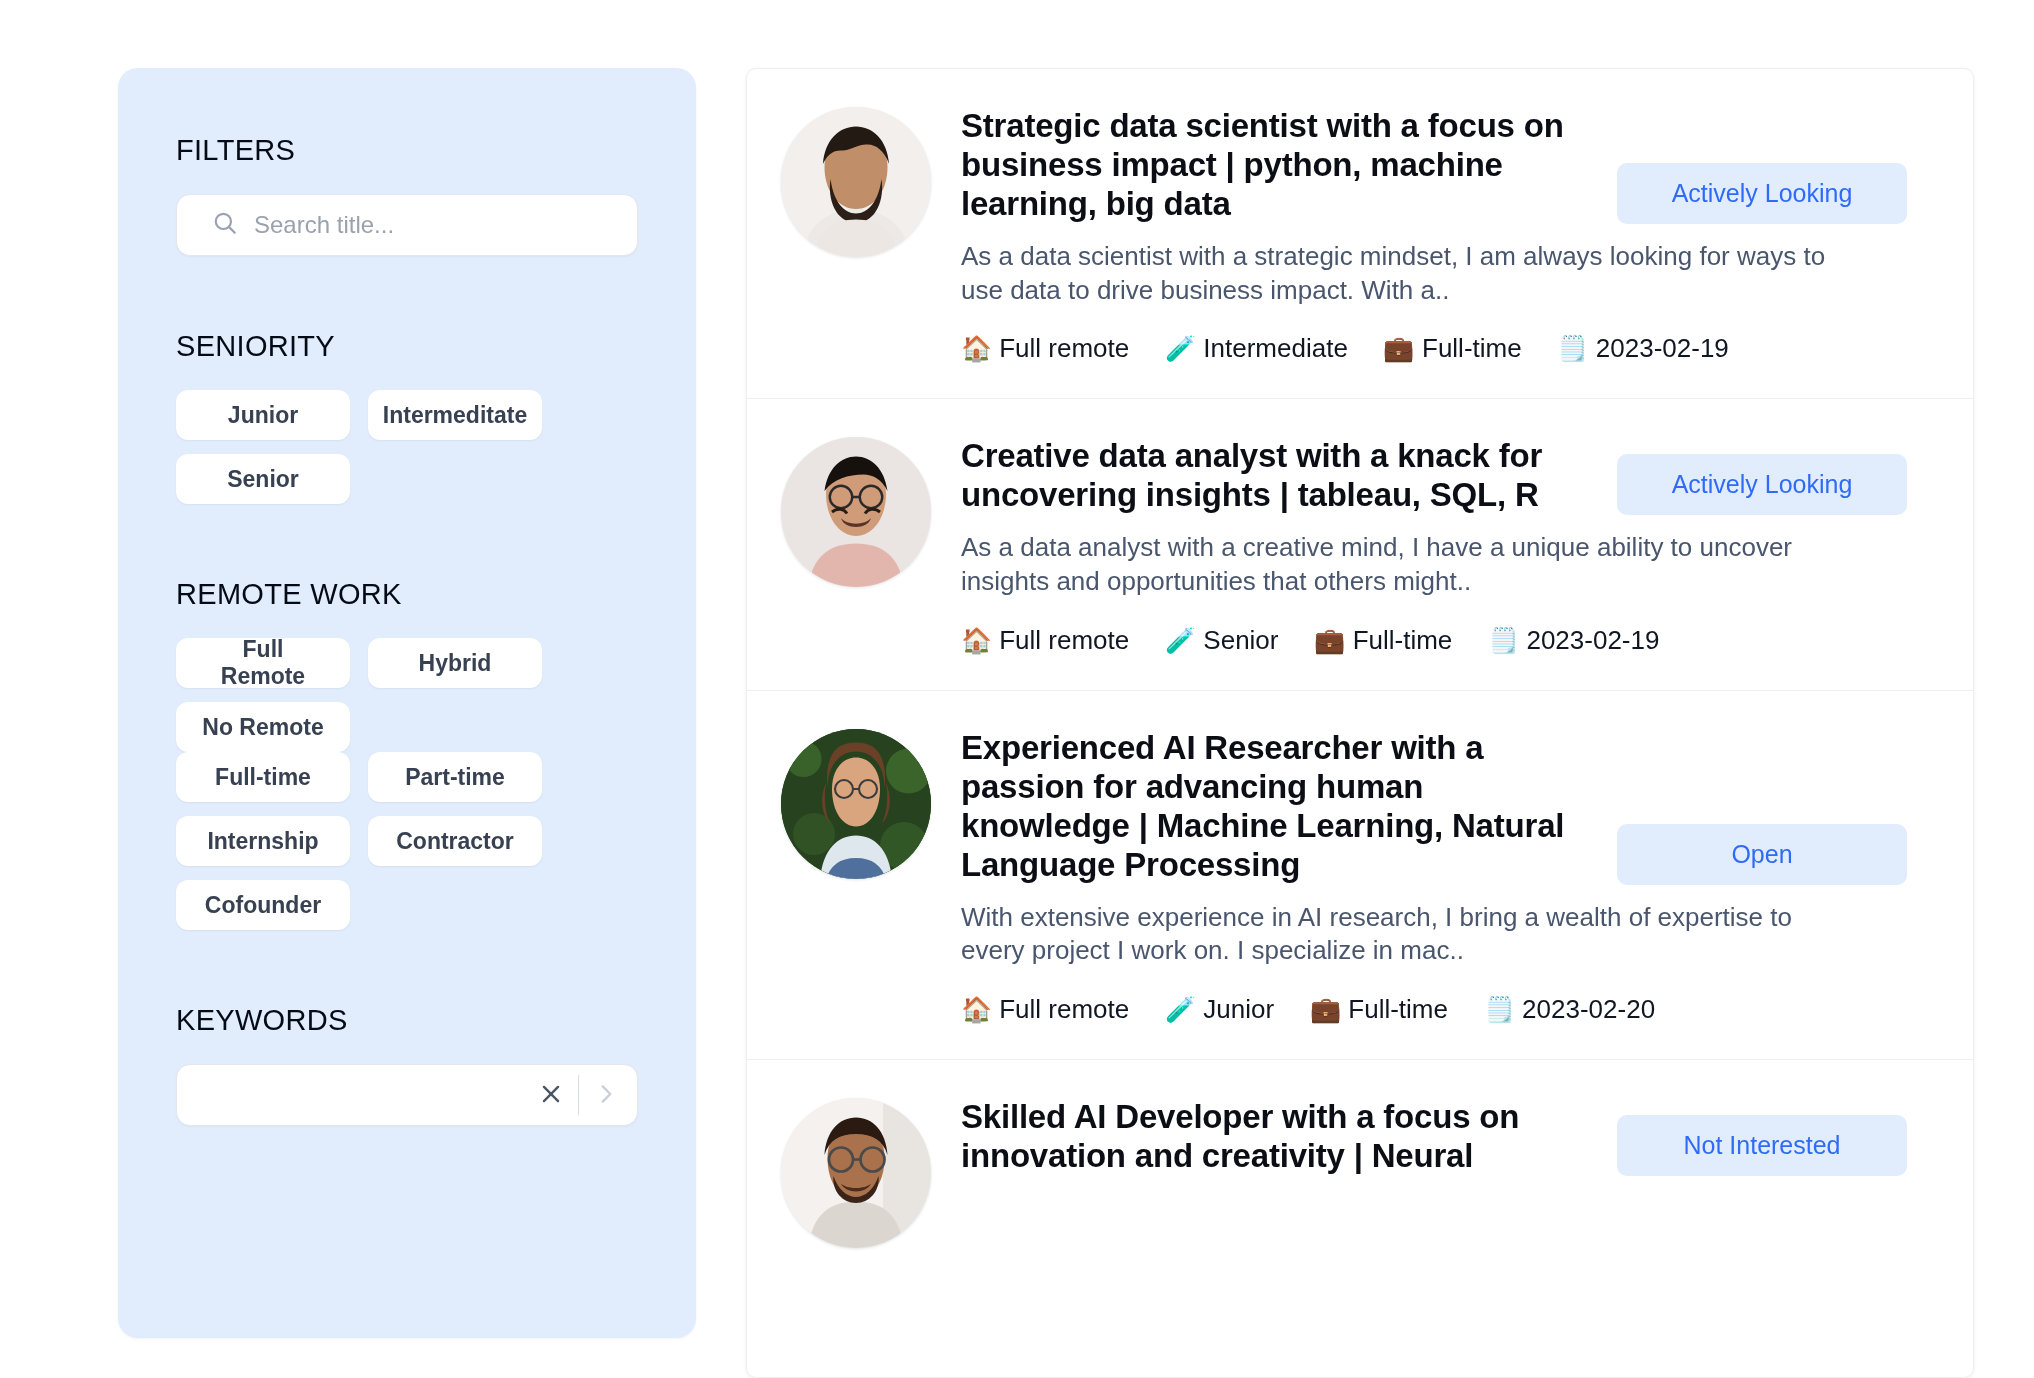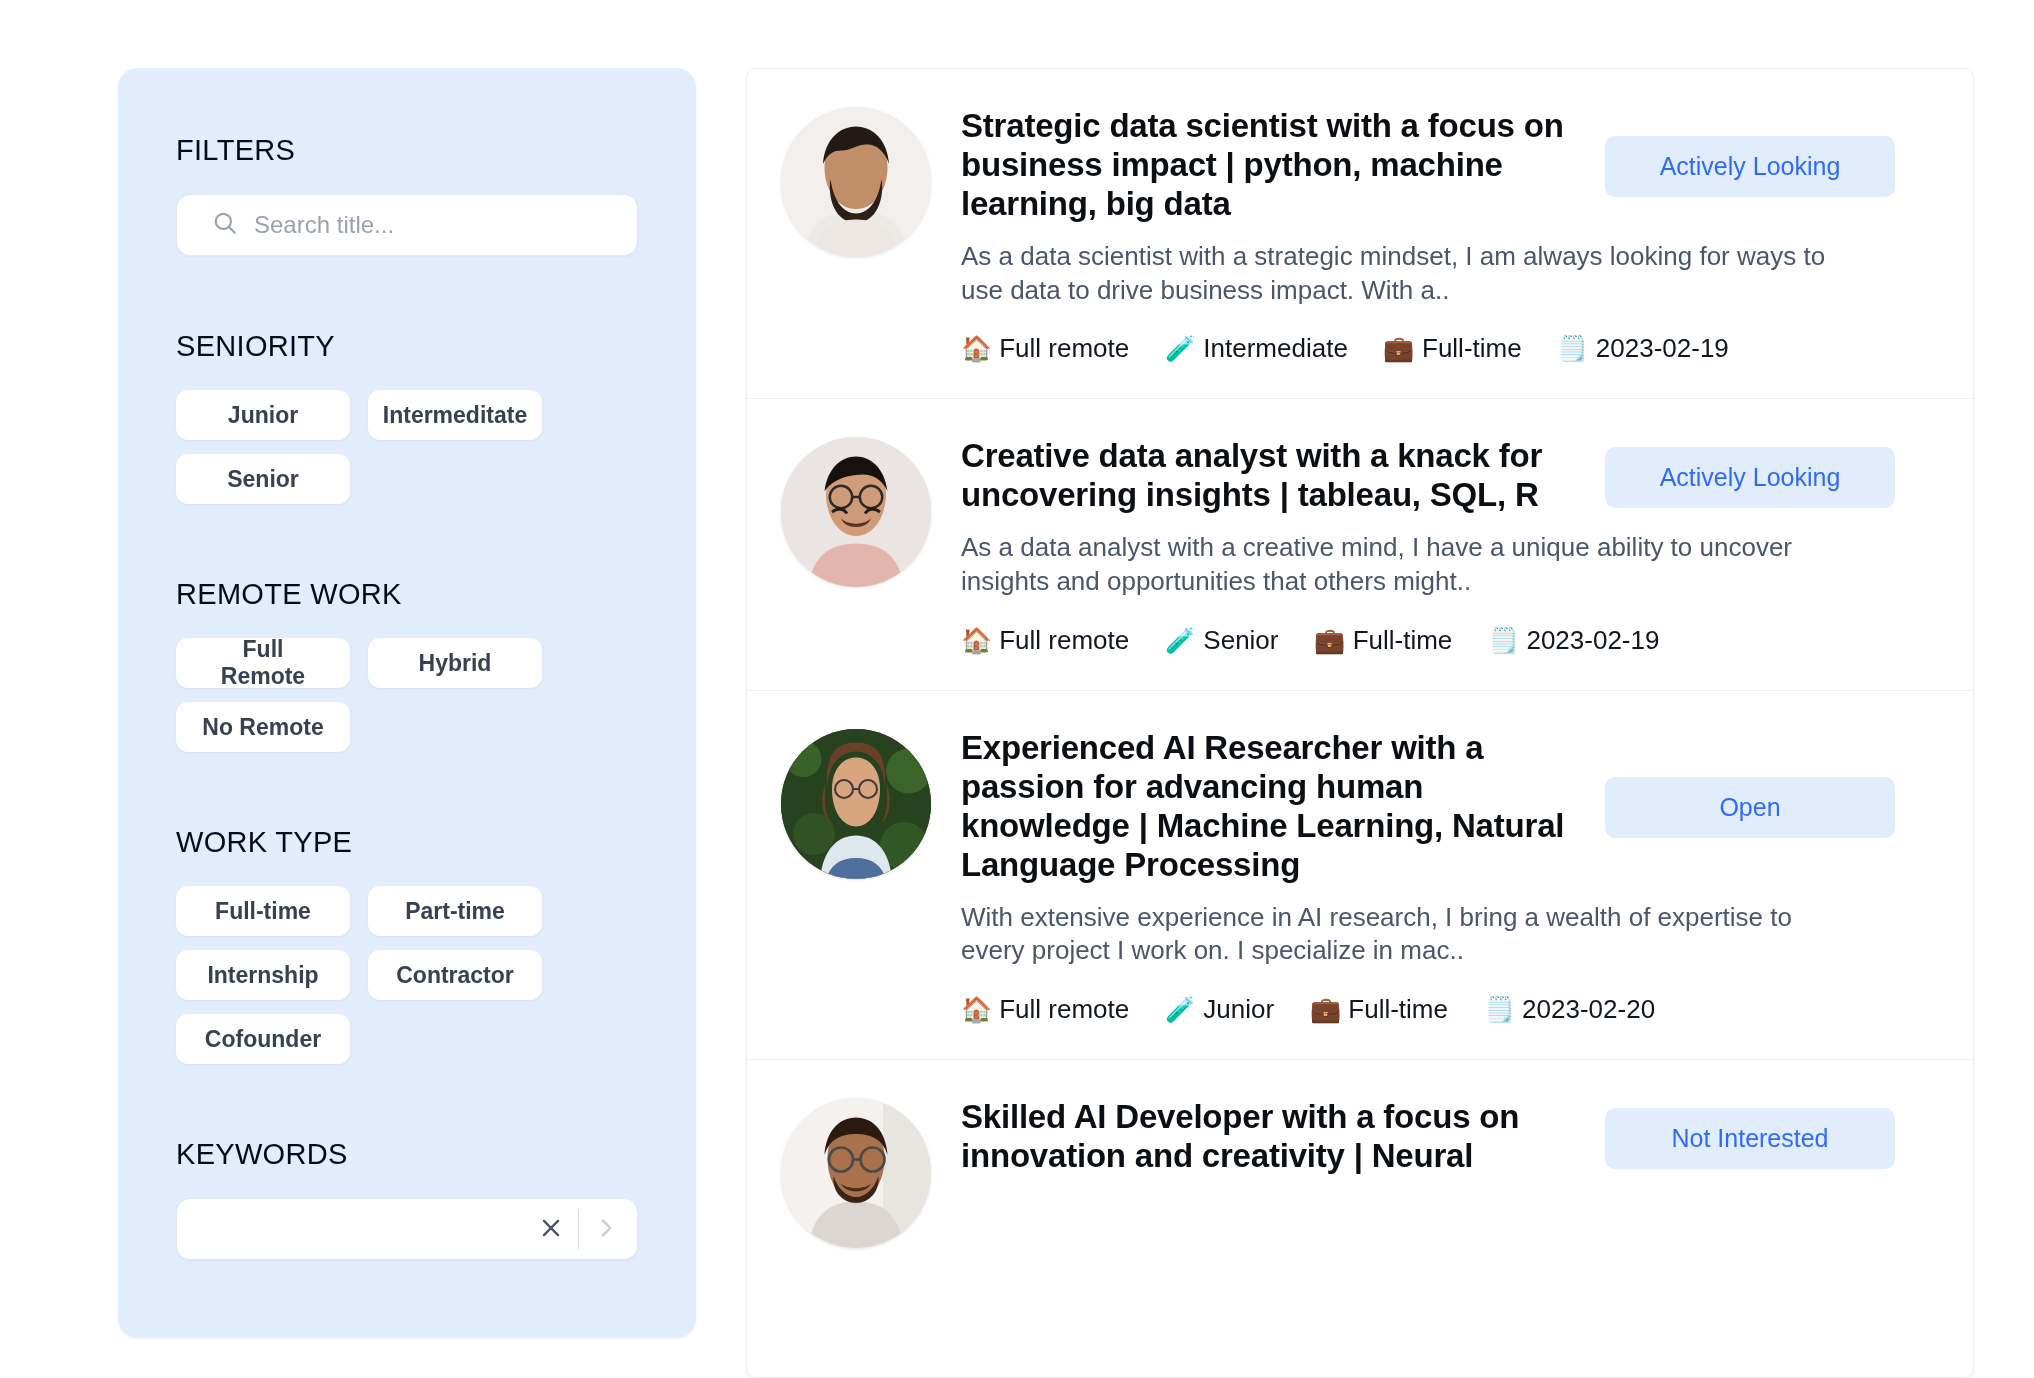--- a/index.html
+++ b/index.html
@@ -151,22 +151,22 @@
     overflow: hidden;
     background: #efeceb;
     position: relative;
     box-shadow: 0 1px 3px rgba(16,24,40,0.12);
   }
   .avatar svg { display: block; width: 100%; height: 100%; }
 
   .card-main { flex: 1; min-width: 0; }
   .card-top {
     display: flex;
-    align-items: center;
-    gap: 24px;
+    align-items: flex-end;
+    gap: 36px;
   }
   .card-title {
     font-size: 33px;
     line-height: 1.18;
     font-weight: 700;
     color: #0b0e14;
     letter-spacing: -0.2px;
     flex: 1;
     max-width: 620px;
   }
@@ -233,21 +233,20 @@
       <button class="chip">Senior</button>
     </div>
 
     <div class="section-head spaced">REMOTE WORK</div>
     <div class="chip-grid">
       <button class="chip">Full Remote</button>
       <button class="chip">Hybrid</button>
       <button class="chip">No Remote</button>
     </div>
 
-    <div class="section-head spaced">WORK TYPE</div>
     <div class="chip-grid">
       <button class="chip">Full-time</button>
       <button class="chip">Part-time</button>
       <button class="chip">Internship</button>
       <button class="chip">Contractor</button>
       <button class="chip">Cofounder</button>
     </div>
 
     <div class="section-head spaced">KEYWORDS</div>
     <div class="keyword-box">

